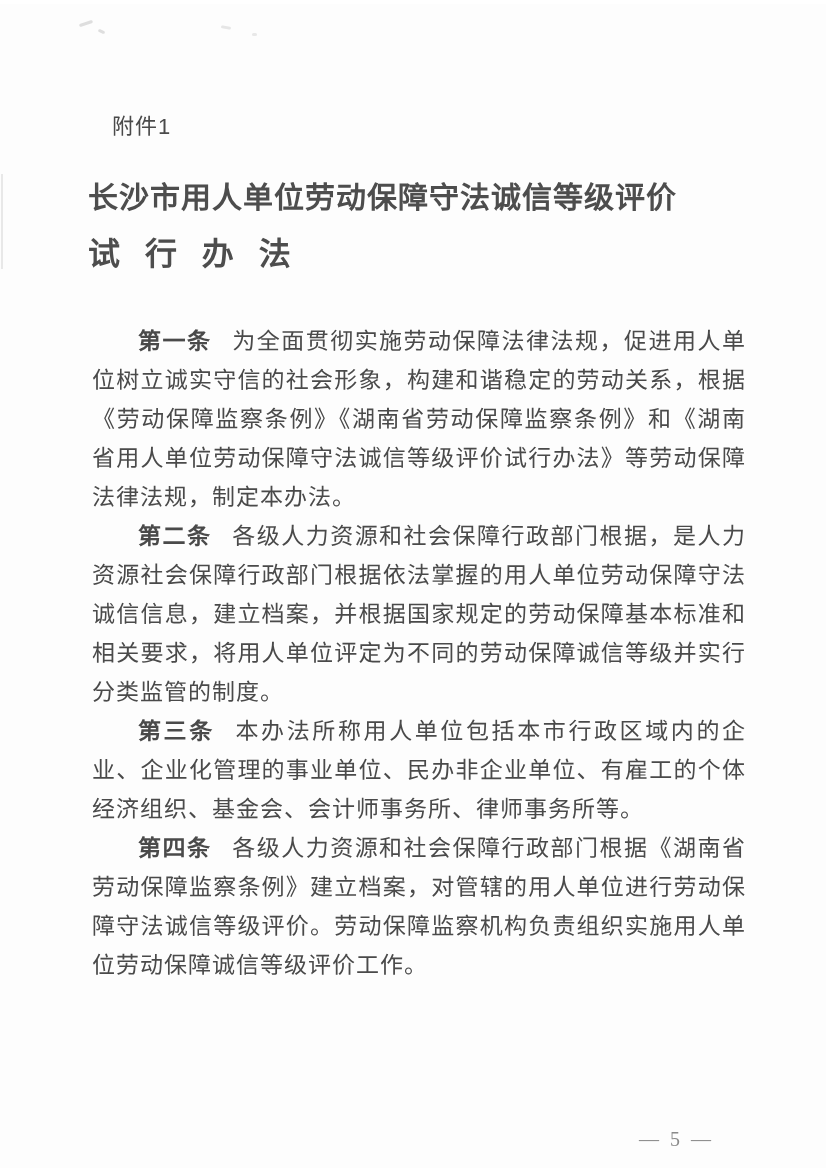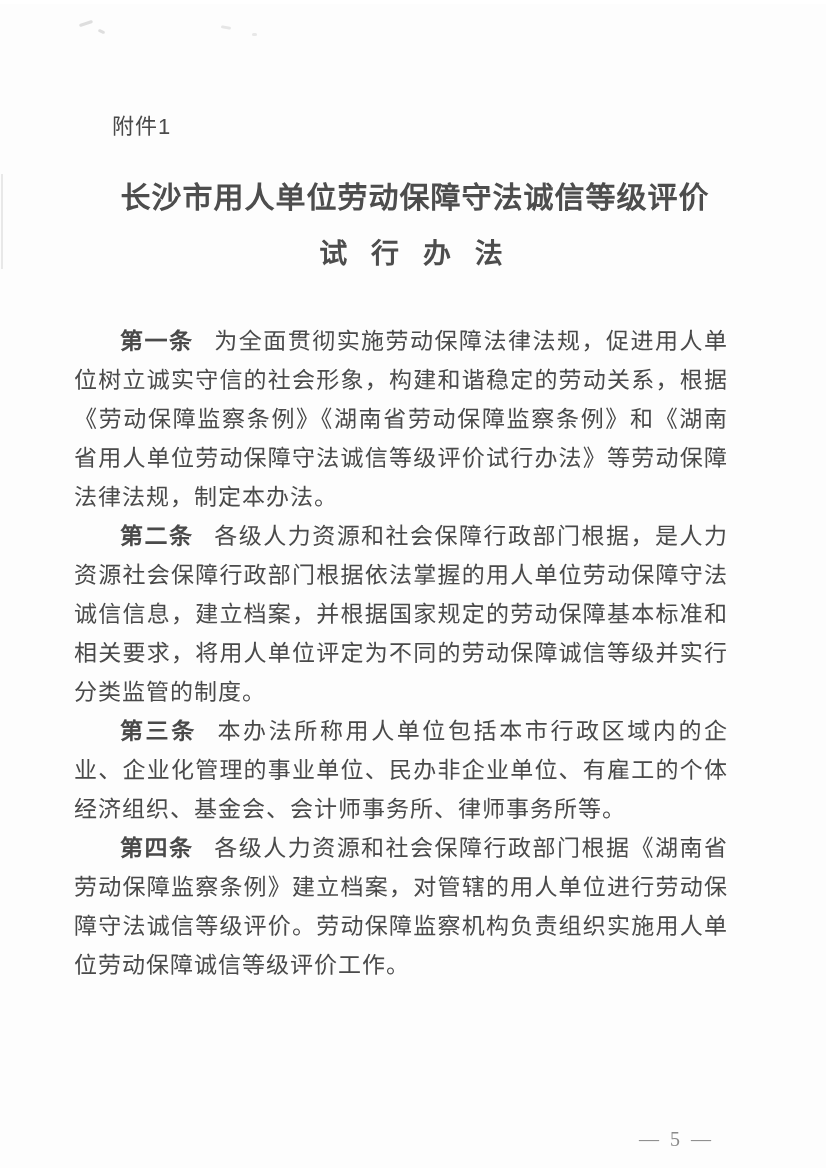--- a/index.html
+++ b/index.html
@@ -44,41 +44,40 @@
     letter-spacing: 1px;
     font-family: "Liberation Sans", "DejaVu Sans", sans-serif;
     color: var(--ink, #4a4a4a);
   }
   .title {
     position: absolute;
     left: 88px;
     top: 174px;
     width: 654px;
     margin: 0;
-    text-align: center;
     font-family: "Liberation Sans", "DejaVu Sans", sans-serif;
     font-weight: 600;
     color: var(--title_ink, #4d4d4d);
   }
   .title .t1 {
     display: block;
     font-size: 30px;
     line-height: 40px;
     letter-spacing: 1px;
   }
   .title .t2 {
     display: block;
     margin-top: 16px;
-    font-size: 28px;
+    font-size: 32px;
     line-height: 40px;
     letter-spacing: 8px;
   }
   .body-text {
     position: absolute;
-    left: 74px;
+    left: 92px;
     top: 318px;
     width: 654px;
     font-size: 23px;
     line-height: 39px;
     letter-spacing: 1px;
     text-align: justify;
     color: var(--ink, #4a4a4a);
   }
   .body-text p {
     margin: 0;

